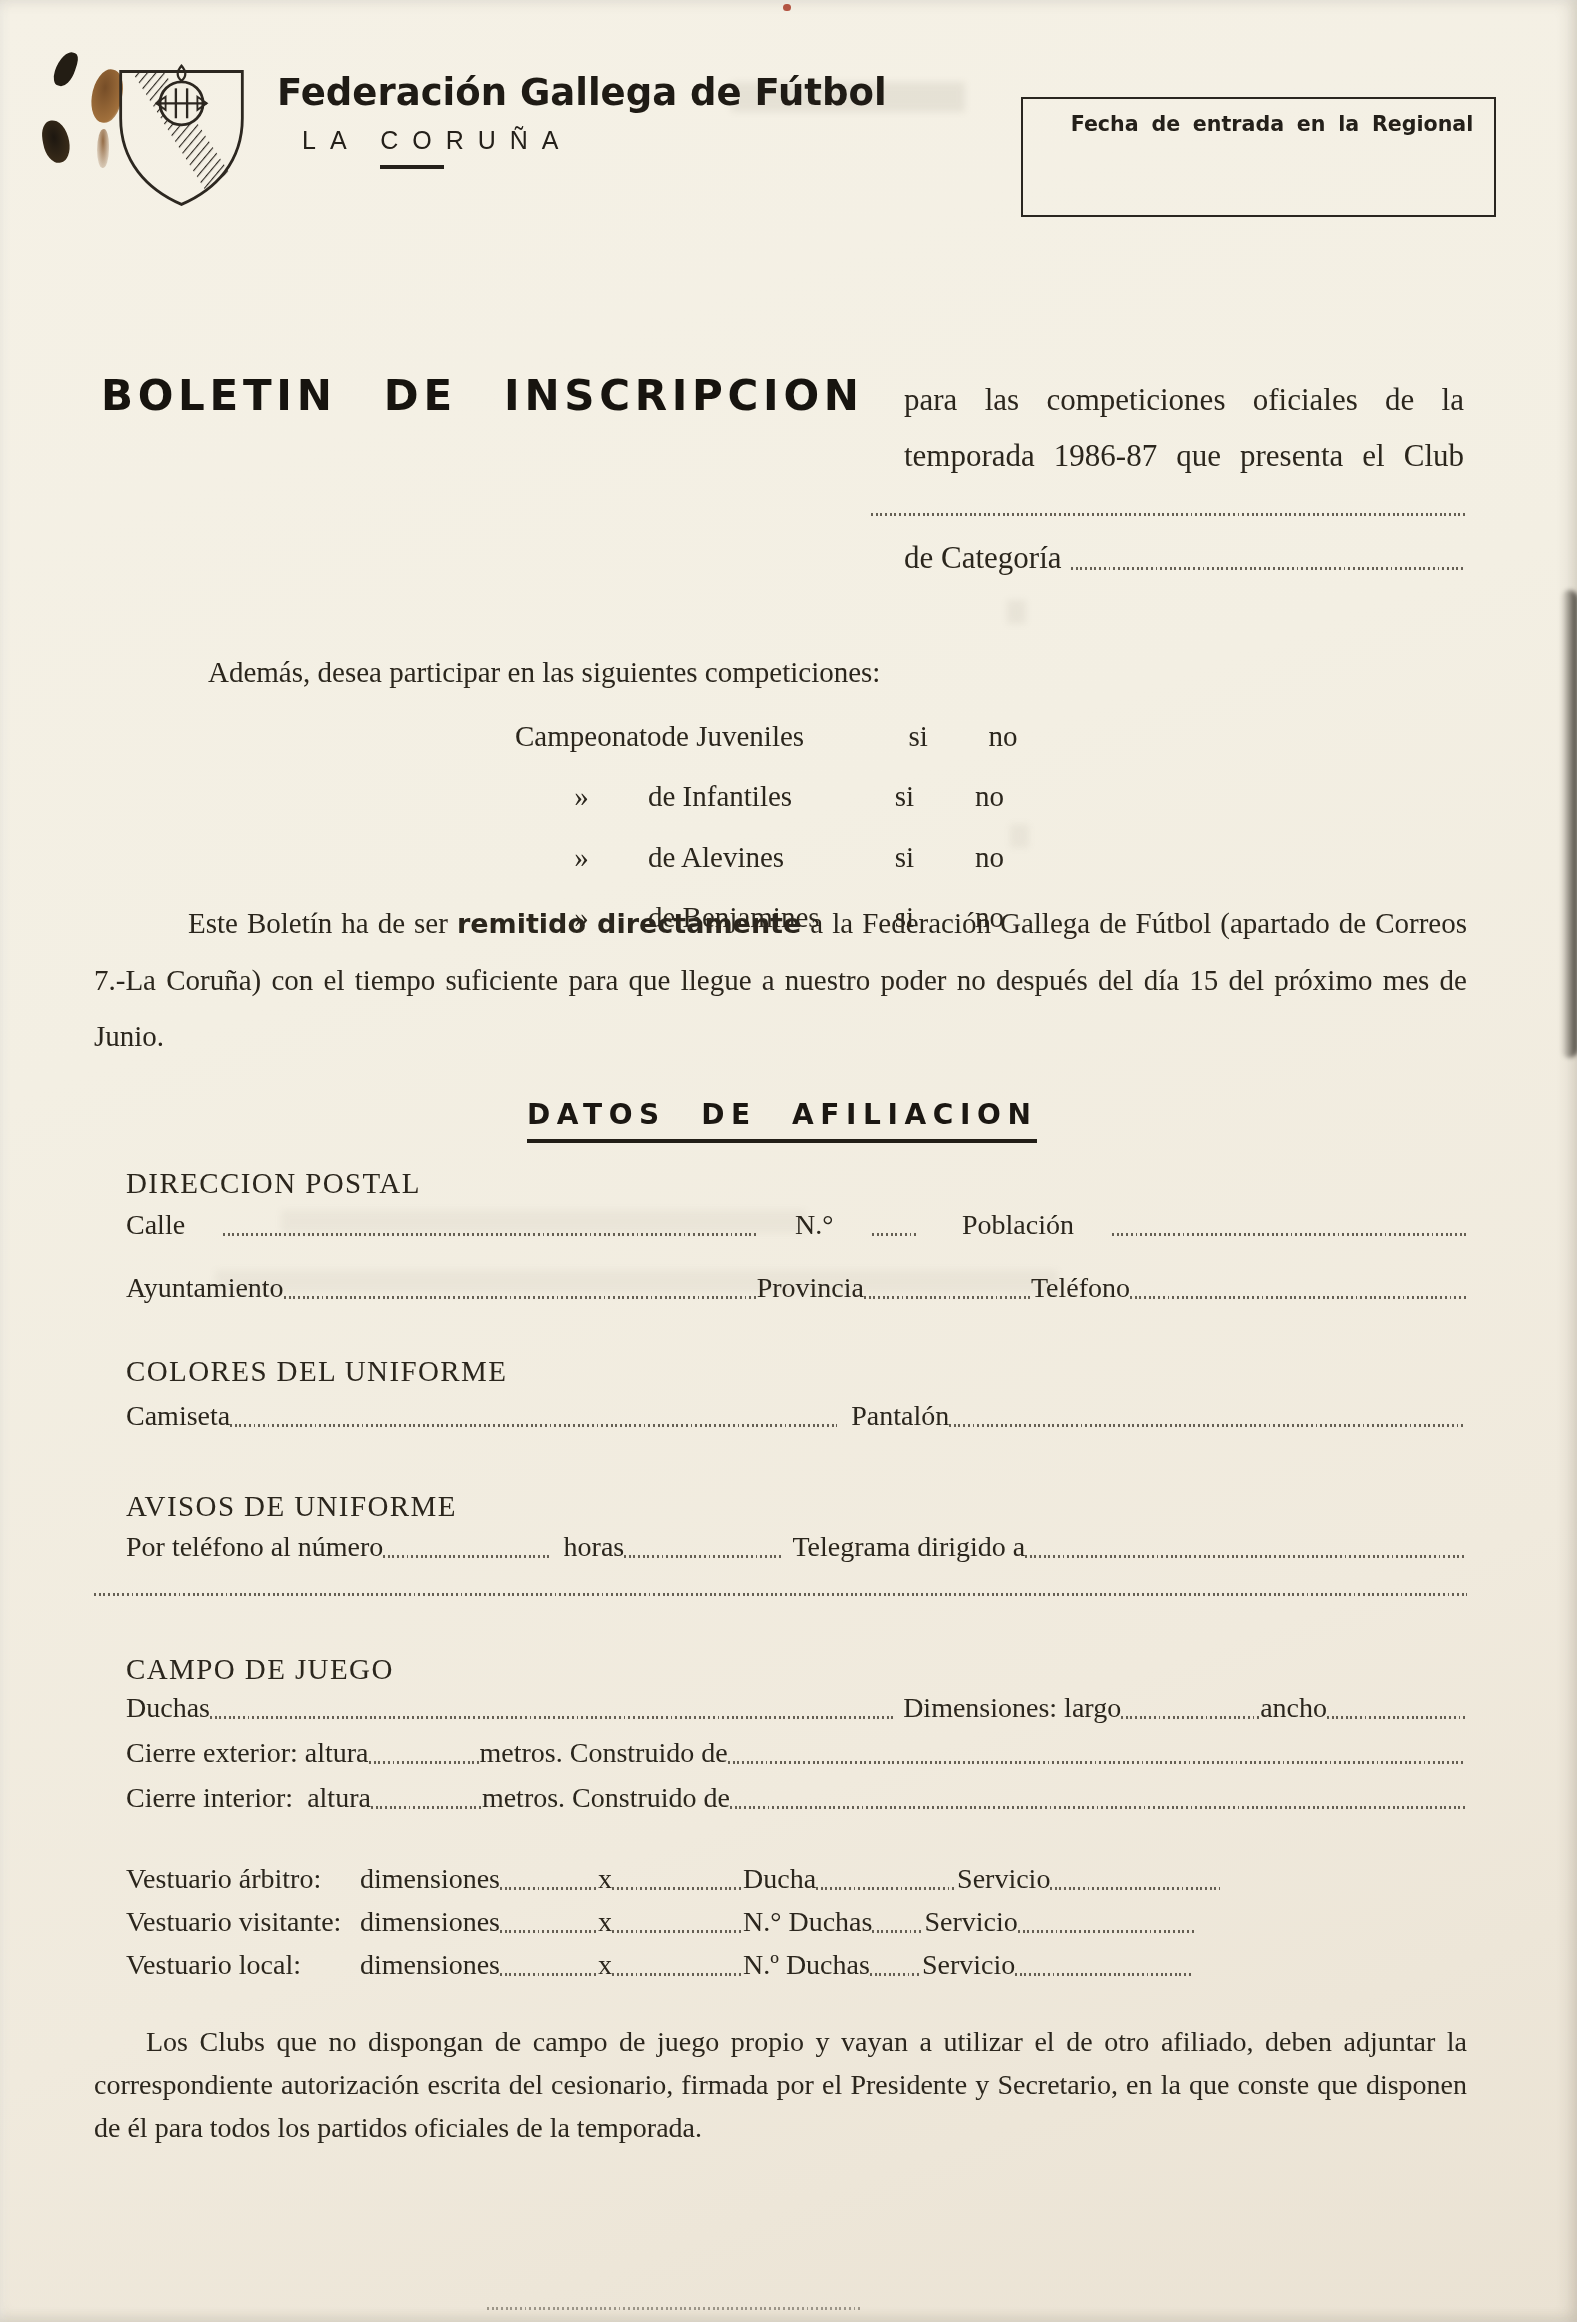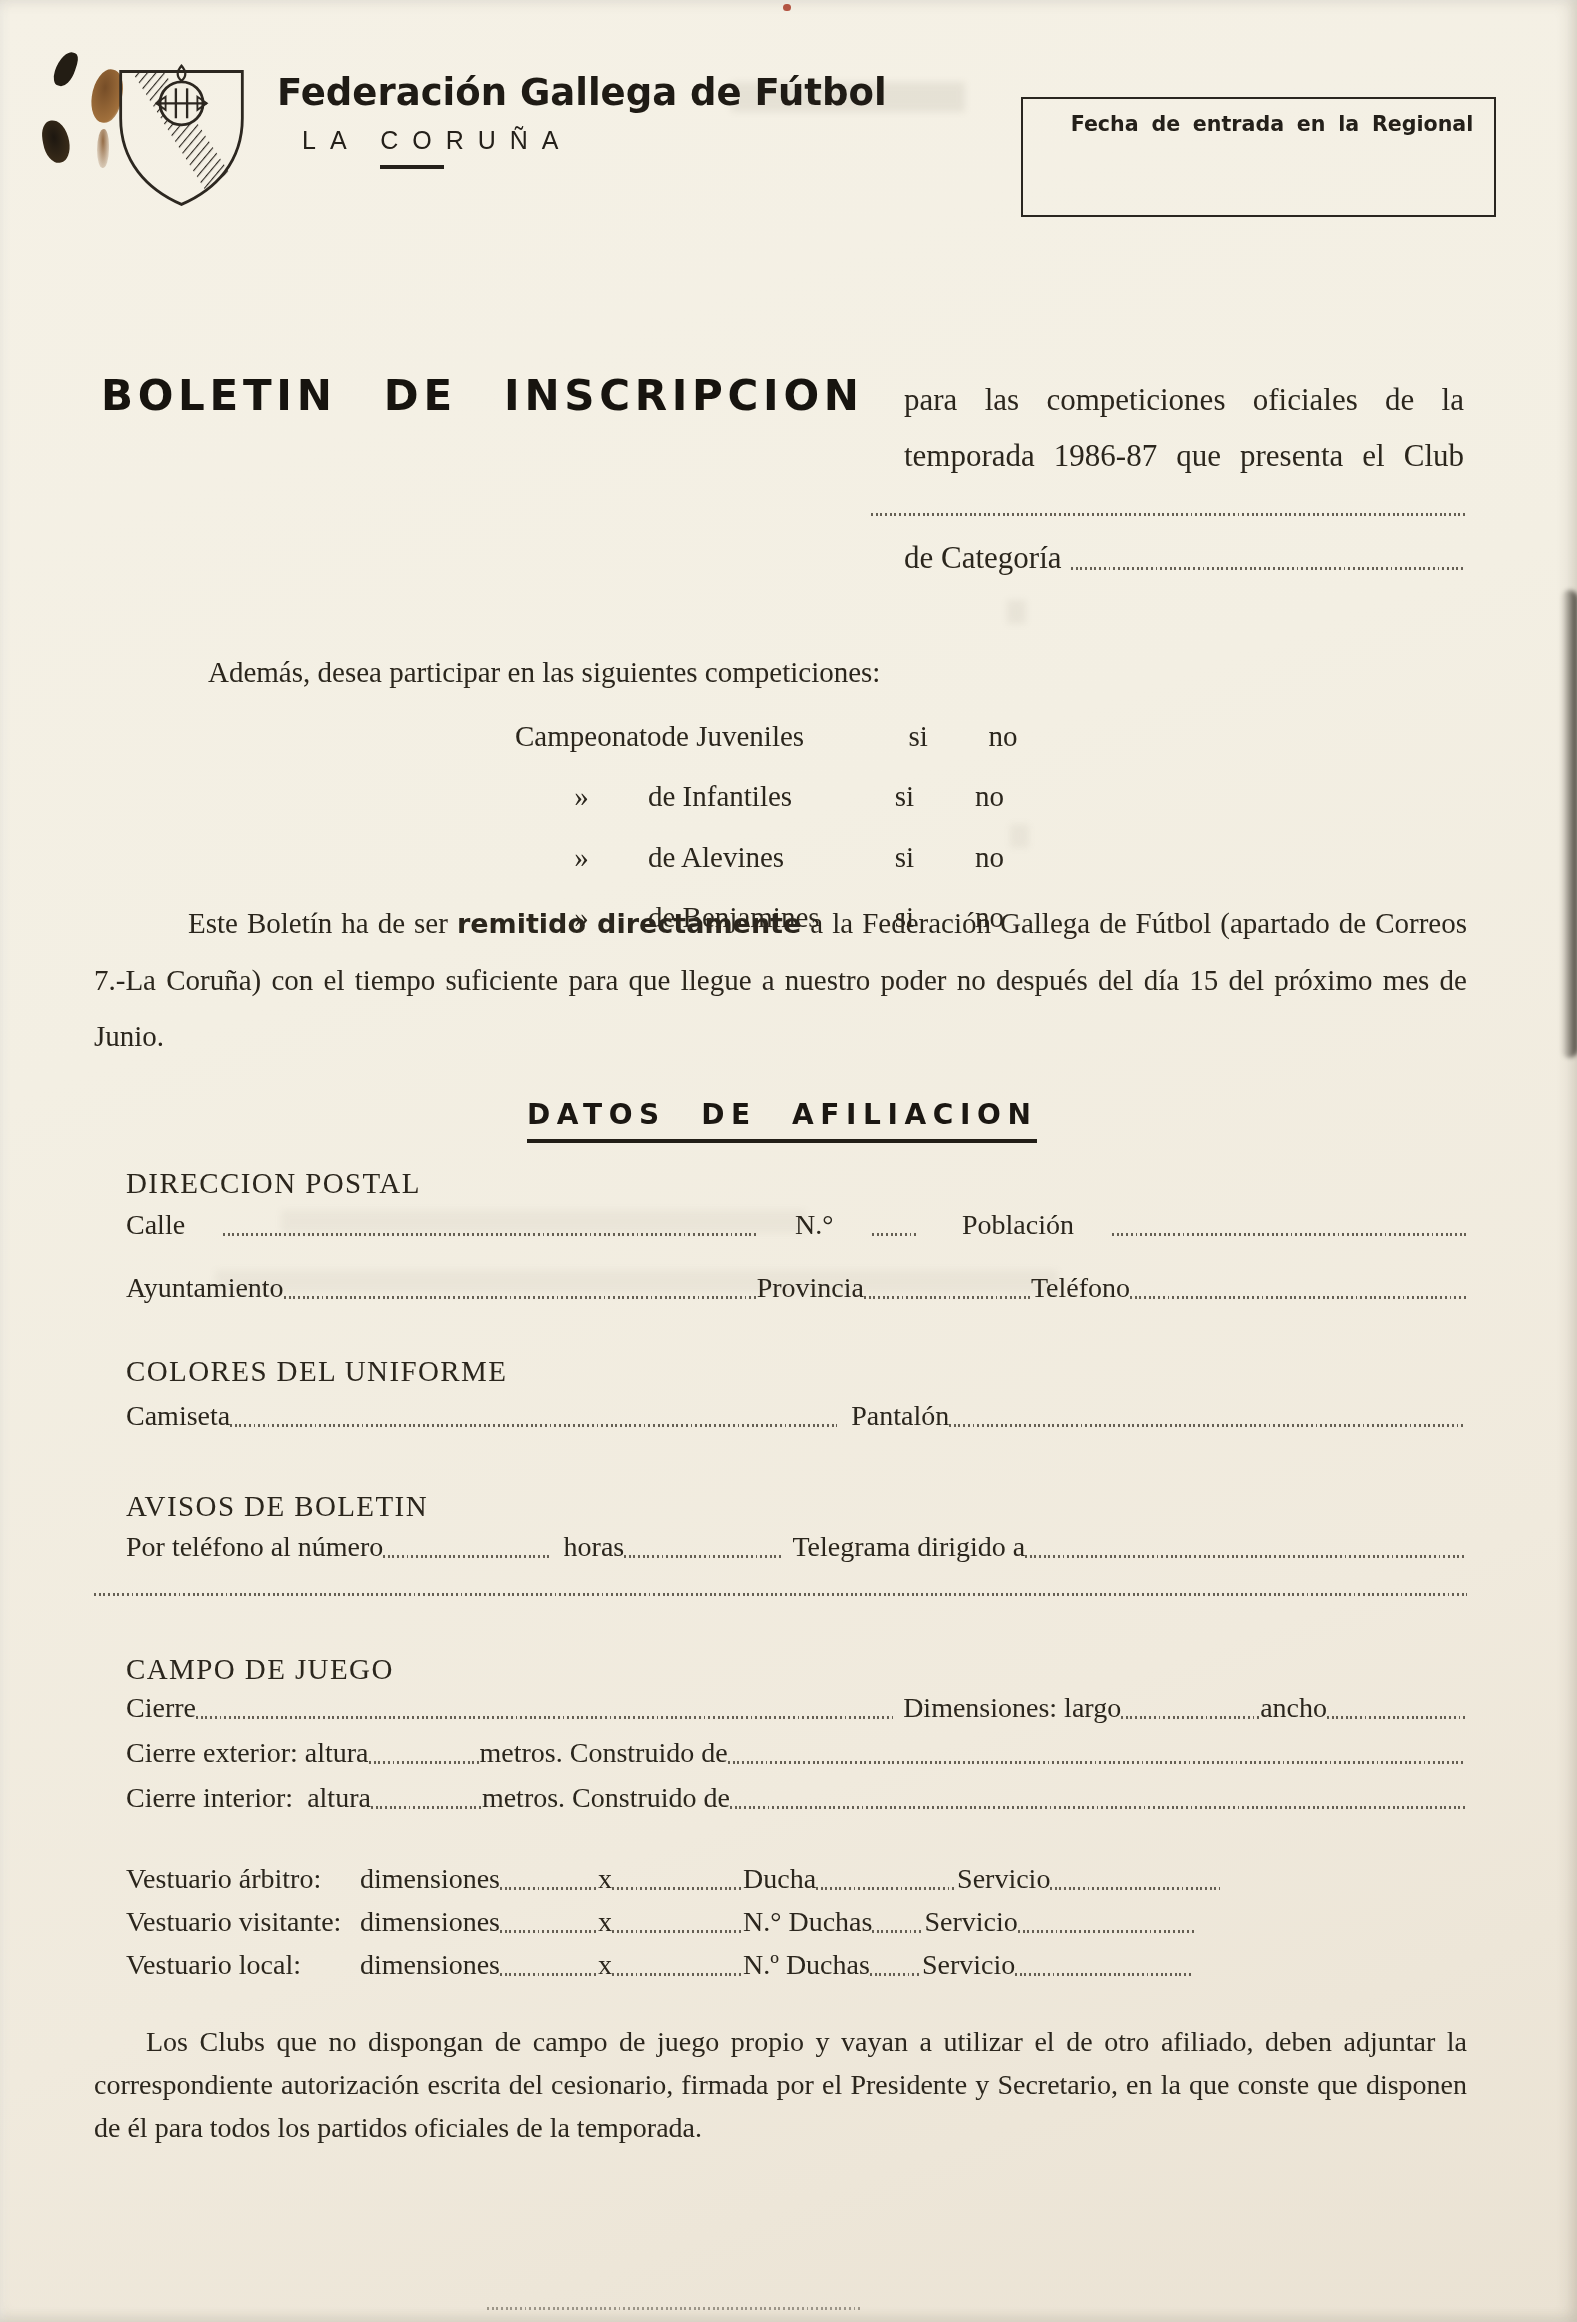--- a/index.html
+++ b/index.html
@@ -142,37 +142,37 @@
 
   <div class="sec-h" style="left:126px;top:1355px;">COLORES DEL UNIFORME</div>
 
   <div class="frow" style="left:126px;top:1400px;width:1340px;">
     <span class="lbl">Camiseta</span>
     <div class="dots" style="flex:0 0 607px;"></div>
     <span class="lbl" style="margin-left:14px;font-family:Liberation Serif, serif;">Pantalón</span>
     <div class="dots" style="flex:1 1 0;"></div>
   </div>
 
-  <div class="sec-h" style="left:126px;top:1490px;">AVISOS DE BOLETIN</div>
+  <div class="sec-h" style="left:126px;top:1490px;">AVISOS DE UNIFORME</div>
 
   <div class="frow" style="left:126px;top:1531px;width:1340px;">
     <span class="lbl">Por teléfono al número</span>
     <div class="dots" style="flex:0 0 169px;"></div>
     <span class="lbl" style="margin-left:11.2px;">horas</span>
     <div class="dots" style="flex:0 0 157px;"></div>
     <span class="lbl" style="margin-left:11.2px;">Telegrama dirigido a</span>
     <div class="dots" style="flex:1 1 0;"></div>
   </div>
 
   <div class="abs dots" style="left:94px;top:1593px;width:1373px;"></div>
 
   <div class="sec-h" style="left:126px;top:1653px;">CAMPO DE JUEGO</div>
 
   <div class="frow" style="left:126px;top:1692px;width:1340px;">
-    <span class="lbl">Cierre</span>
+    <span class="lbl">Duchas</span>
     <div class="dots" style="flex:1 1 0;"></div>
     <span class="lbl" style="margin-left:9.4px;">Dimensiones: largo</span>
     <div class="dots" style="flex:0 0 139px;"></div>
     <span class="lbl">ancho</span>
     <div class="dots" style="flex:0 0 139px;"></div>
   </div>
 
   <div class="frow" style="left:126px;top:1737px;width:1340px;">
     <span class="lbl">Cierre exterior: altura</span>
     <div class="dots" style="flex:0 0 111px;"></div>

